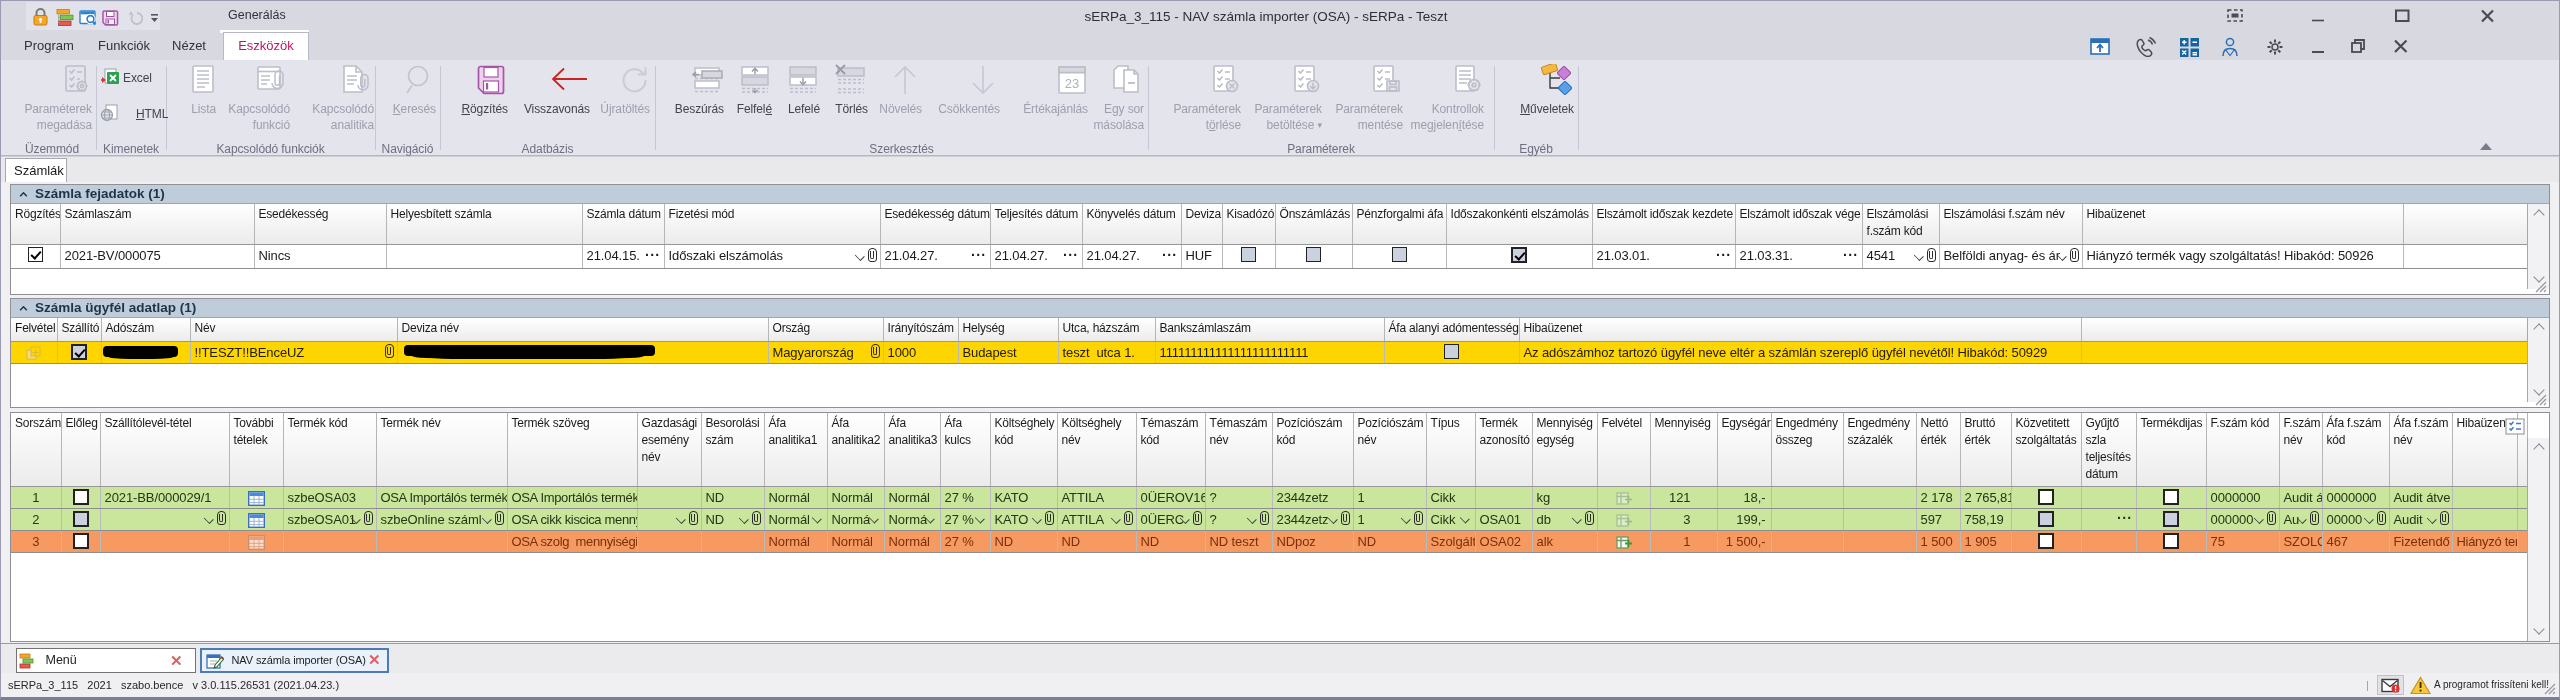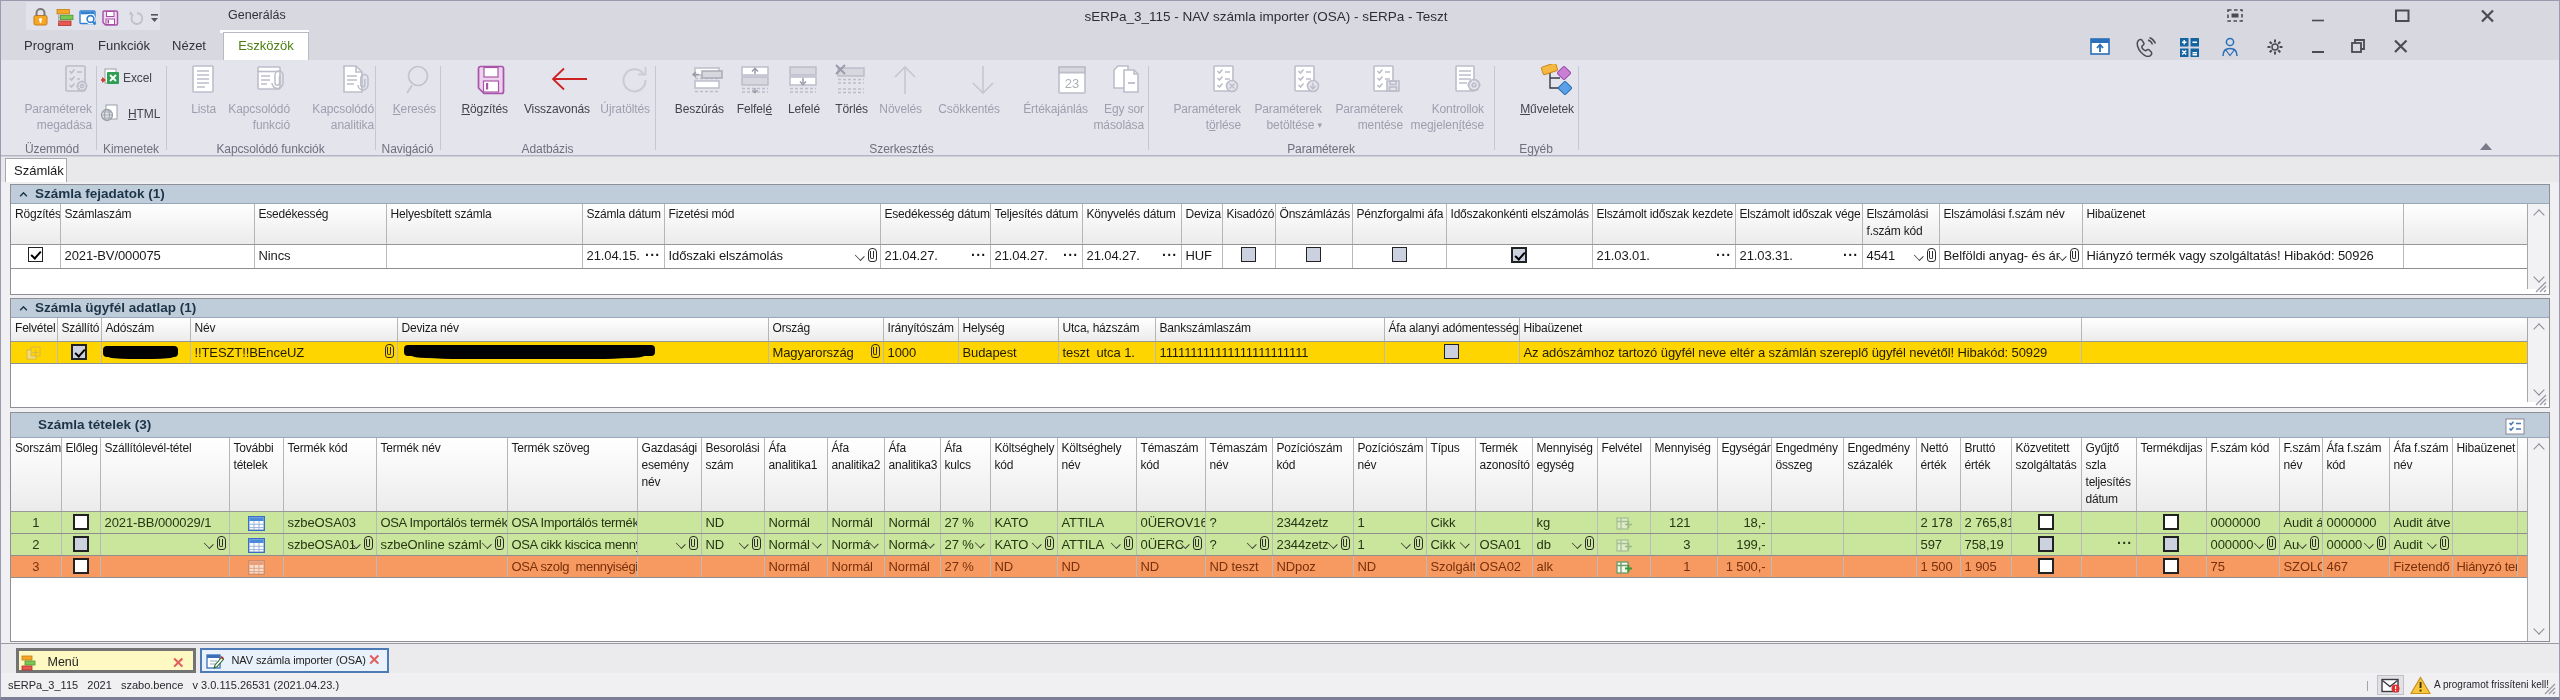--- a/index.html
+++ b/index.html
@@ -4,21 +4,21 @@
 *{margin:0;padding:0;box-sizing:border-box}
 html,body{width:2560px;height:700px;overflow:hidden}
 body{font-family:"Liberation Sans",sans-serif;position:relative;background:#f0f0f2;color:#1a1a1a}
 .abs{position:absolute}
 
 #titlebar{position:absolute;left:0;top:0;width:2560px;height:30px;background:#d8d8e1;border-top:1px solid #9a9ab0}
 #title{position:absolute;left:-14px;top:8px;width:2560px;text-align:center;font-size:13.5px;color:#2e2e38}
 
 #menurow{position:absolute;left:0;top:30px;width:2560px;height:30px;background:#d8d8e1}
 .mtab{position:absolute;top:2px;height:28px;line-height:27px;font-size:13px;color:#32323c;text-align:center}
-#tabEszk{position:absolute;left:223px;top:2px;width:86px;height:28px;background:#fff;border:1px solid #b9b9c4;border-bottom:none;text-align:center;line-height:26px;font-size:13px;color:#4d7c0f}
+#tabEszk{position:absolute;left:223px;top:2px;width:86px;height:28px;background:#fff;border:1px solid #b9b9c4;border-bottom:none;text-align:center;line-height:26px;font-size:13px;color:#be185d}
 #ctxbar{position:absolute;left:220px;top:0px;width:89px;height:3px;background:#fff}
 
 #ribbon{position:absolute;left:0;top:60px;width:2560px;height:96px;background:#e4e4ed;border-bottom:1px solid #b4b4c2}
 .rsep{position:absolute;top:6px;height:84px;width:1px;background:#c6c6d4}
 .rlbl{position:absolute;top:82px;height:14px;font-size:12px;color:#6f6f7e;text-align:center;white-space:nowrap;letter-spacing:-0.1px}
 .rbtn{position:absolute;top:4px;text-align:right;font-size:12px;color:#444450;white-space:nowrap;letter-spacing:-0.1px}
 .rbtn .cap{margin-top:2px;line-height:16px}
 .rbtn.dis .cap{color:#9e9eae}
 .ric{display:inline-block}
 
@@ -55,21 +55,21 @@
 .chev{display:inline-block;width:9px;height:9px;position:relative;margin:0 2px}
 .chev:before{content:"";position:absolute;left:0;top:1px;width:6.5px;height:6.5px;border-right:1.7px solid #3a3a3a;border-bottom:1.7px solid #3a3a3a;transform:rotate(45deg) scale(1,.75)}
 .clip{display:inline-block;width:10px;height:14px;position:relative;vertical-align:-2px}
 .clip:before{content:"";position:absolute;left:1px;top:0;width:7px;height:12px;border:1.5px solid #2a2a2a;border-radius:4px 4px 3px 3px}
 .clip:after{content:"";position:absolute;left:3.5px;top:3px;width:2px;height:7px;border:1.2px solid #2a2a2a;border-top:none;border-radius:0 0 2px 2px}
 
 
 .redact{position:absolute;background:#000;border-radius:4px}
 
 #tabbar{position:absolute;left:0;top:643px;width:2560px;height:30px;background:#ebebee;border-top:1px solid #9a9aa4}
-.btab{position:absolute;top:4px;height:25px;background:#fef9c3;border:3px solid #737373;font-size:12.5px;line-height:23px;color:#222}
+.btab{position:absolute;top:4px;height:25px;background:#ffffff;border:1px solid #737373;font-size:12.5px;line-height:23px;color:#222}
 #btabNav{background:#e9f1fb;border:2px solid #4e7ab5;line-height:21px}
 .redx{color:#e06060;font-weight:bold;font-size:15px}
 #statusbar{position:absolute;left:0;top:673px;width:2560px;height:25px;background:#f0f0f2;font-size:11px;color:#26262c;line-height:24px}
 #winborder{position:absolute;left:0;top:0;width:2560px;height:700px;border-left:1px solid #9a9ab0;border-right:1px solid #9a9ab0;border-bottom:3px solid #7d7d96;pointer-events:none}
 </style></head>
 <body>
 <div id="titlebar">
 <div class="abs" style="left:26px;top:1px;width:134px;height:28px;background:#e2e2ea"></div>
 <svg class="abs" style="left:33px;top:7px" width="125" height="18" viewBox="0 0 125 18">
 
@@ -192,21 +192,21 @@
           <rect x="7" y="4" width="12" height="12" rx="1" fill="#2e9e53"></rect>
           <path d="M10 7 l6 6 M16 7 l-6 6" stroke="#fff" stroke-width="1.8"></path>
           <path d="M2 9 l4 3 -4 3 z" fill="#d04030"></path>
           <path d="M1 12 h4" stroke="#d04030" stroke-width="1.6"></path>
         </svg><span style="vertical-align:4px;margin-left:3px">Excel</span></div>
 <div style="height:20px;margin-top:16px"><svg class="ric" width="20" height="18" viewBox="0 0 20 18">
           <rect x="6" y="1" width="11" height="14" fill="#fff" stroke="#9aa0a8"></rect>
           <circle cx="7" cy="11" r="5.5" fill="#e4e4ed" stroke="#9aa0a8" stroke-width="1.3"></circle>
           <ellipse cx="7" cy="11" rx="2.5" ry="5.5" fill="none" stroke="#9aa0a8"></ellipse>
           <path d="M1.5 11 h11 M2.5 8 h9 M2.5 14 h9" stroke="#9aa0a8" stroke-width=".9" fill="none"></path>
-        </svg><span style="vertical-align:4px;margin-left:8px"><u>H</u>TML</span></div>
+        </svg><span style="vertical-align:4px;margin-left:16px"><u>H</u>TML</span></div>
 </div>
 
 <div class="rbtn dis" style="left:170px;width:46px">
 <svg class="ric" width="26" height="32" viewBox="0 0 26 32">
         <g fill="none" stroke="#bcbdc9" stroke-width="1.6">
           <rect x="3" y="2" width="20" height="26" rx="1" fill="#fff"></rect>
           <path d="M7 7h12M7 11h12M7 15h12M7 19h12M7 23h8"></path>
         </g>
       </svg>
 <div class="cap">Lista</div></div>
@@ -575,21 +575,20 @@
 <svg class="abs" style="right:2px;bottom:1px" width="12" height="12">
         <path d="M11 1 L1 11 M11 5 L5 11 M11 9 L9 11" stroke="#9a9aa8" stroke-width="1.3"></path>
       </svg>
 </div>
 <div class="redact" style="left:103px;top:164px;width:75px;height:11px"></div>
 <div class="redact" style="left:108px;top:172px;width:66px;height:5px;border-radius:40%/60%"></div>
 <div class="redact" style="left:404px;top:163px;width:251px;height:11px"></div>
 <div class="redact" style="left:412px;top:171px;width:232px;height:6px;border-radius:30%/70%"></div>
 
 <div class="grid" id="grid3" style="top:230px;height:230px">
-<div class="sech" style="height:25px;line-height:24px"><span style="margin-left:27px">Számla tételek (3)</span></div>
 <table>
 <colgroup>
           <col style="width:50px">
           <col style="width:39px">
           <col style="width:129px">
           <col style="width:54px">
           <col style="width:93px">
           <col style="width:131px">
           <col style="width:130px">
           <col style="width:64px">

